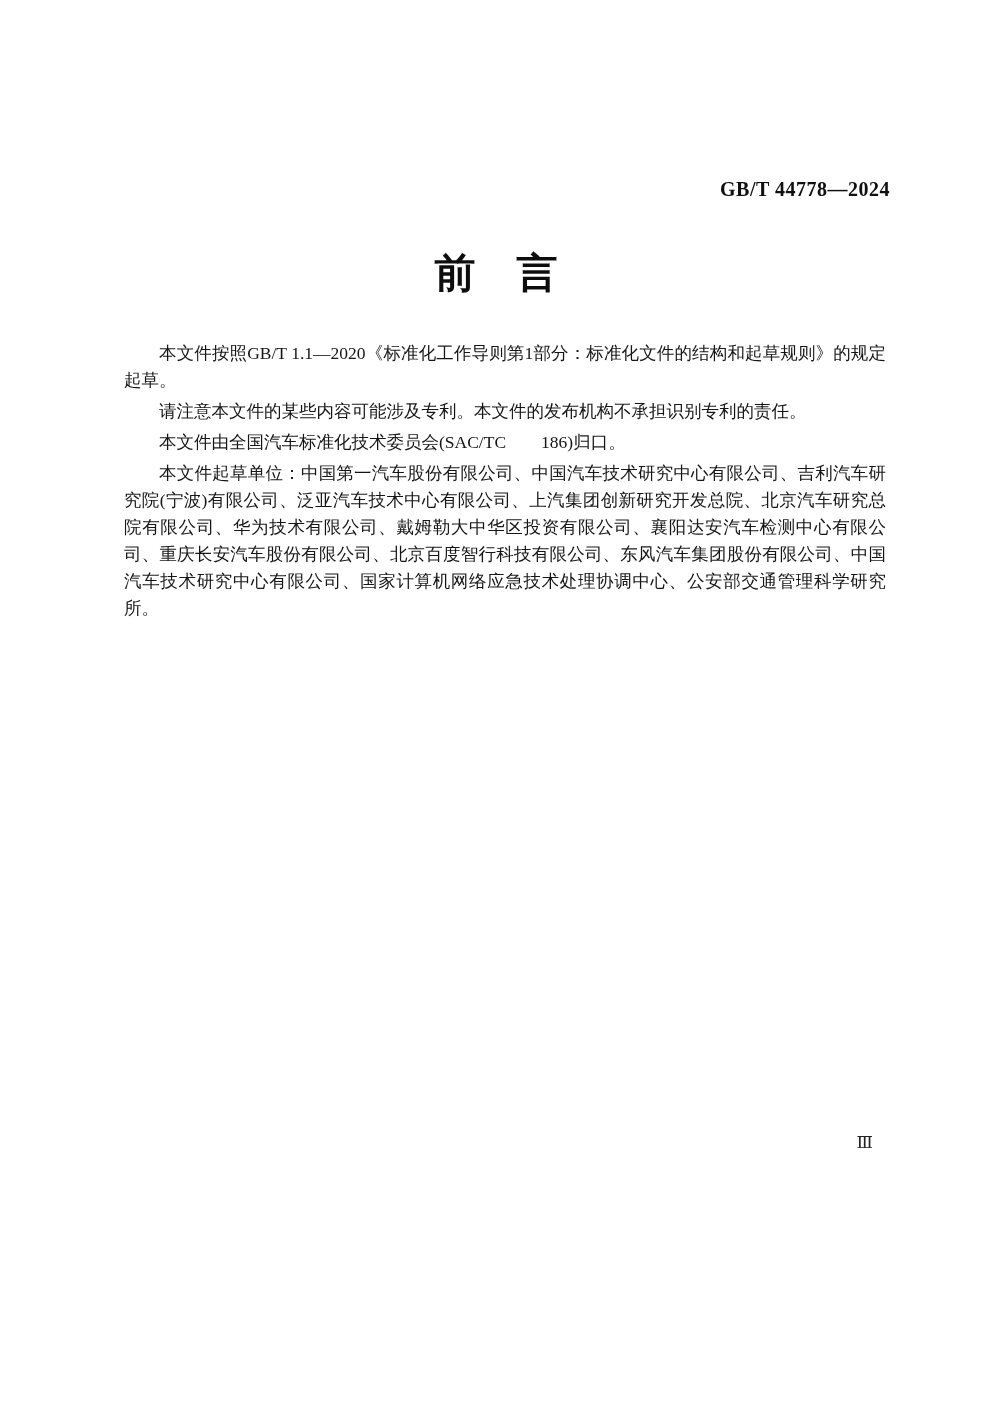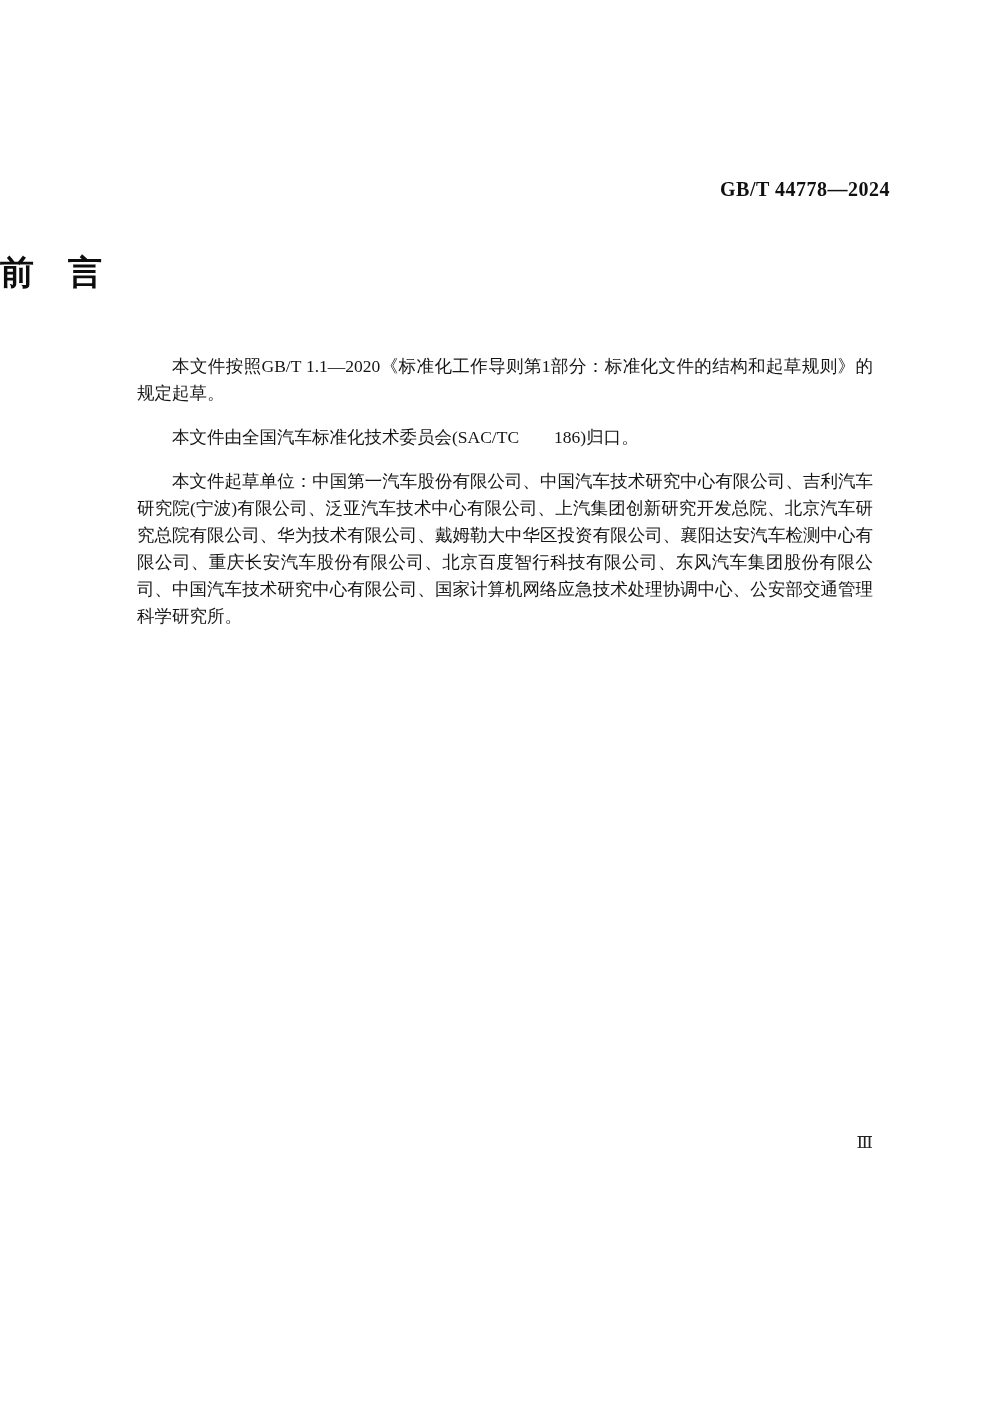--- a/index.html
+++ b/index.html
@@ -28,41 +28,42 @@
     letter-spacing: 0.5px;
     color: #101010;
     white-space: nowrap;
   }
 
   .title {
     position: absolute;
     top: 252px;
     left: 0;
     width: 100%;
-    font-family: Liberation Sans, sans-serif;
+    text-align: center;
+    font-family: Liberation Mono, monospace;
     font-weight: bold;
-    font-size: 34px;
+    font-size: 41px;
     line-height: 1.2;
     color: #0d0d0d;
   }
 
   .body-text {
     position: absolute;
     top: 336px;
     left: 120px;
     width: 770px;
     font-size: 17.5px;
     line-height: 27px;
     text-align: justify;
     color: #151515;
   }
 
   .body-text p {
     text-indent: 2em;
-    margin: 17px;
+    margin: 4px;
   }
 
   .page-number {
     position: absolute;
     top: 1132px;
     right: 119px;
     font-size: 17px;
     font-family: "Liberation Serif", "DejaVu Serif", serif;
     color: #222222;
   }
@@ -71,19 +72,20 @@
 <body>
 
 <div class="page">
 
   <div class="doc-number">GB/T 44778—2024</div>
 
   <h1 class="title">前　言</h1>
 
   <div class="body-text">
     <p>本文件按照GB/T 1.1—2020《标准化工作导则第1部分：标准化文件的结构和起草规则》的规定起草。</p>
+    <p>请注意本文件的某些内容可能涉及专利。本文件的发布机构不承担识别专利的责任。</p>
     <p>本文件由全国汽车标准化技术委员会(SAC/TC　　186)归口。</p>
     <p>本文件起草单位：中国第一汽车股份有限公司、中国汽车技术研究中心有限公司、吉利汽车研究院(宁波)有限公司、泛亚汽车技术中心有限公司、上汽集团创新研究开发总院、北京汽车研究总院有限公司、华为技术有限公司、戴姆勒大中华区投资有限公司、襄阳达安汽车检测中心有限公司、重庆长安汽车股份有限公司、北京百度智行科技有限公司、东风汽车集团股份有限公司、中国汽车技术研究中心有限公司、国家计算机网络应急技术处理协调中心、公安部交通管理科学研究所。</p>
   </div>
 
   <div class="page-number">Ⅲ</div>
 
 </div>
 
 </body></html>

